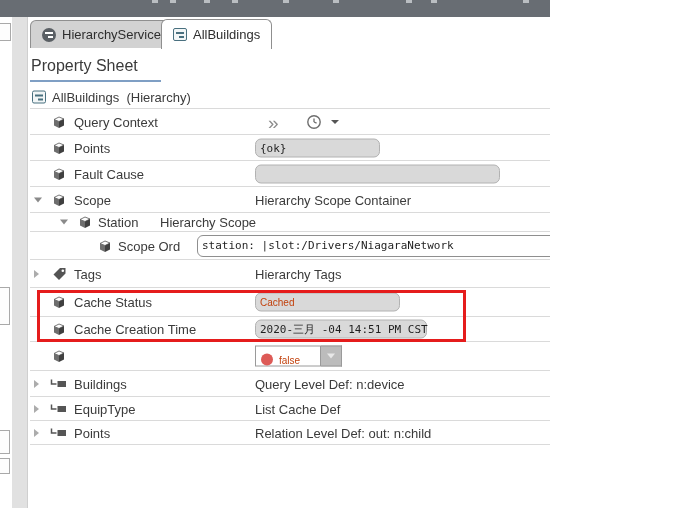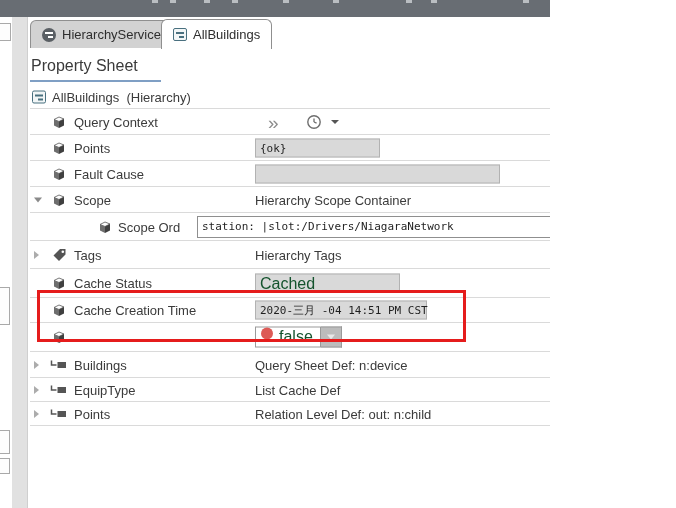--- a/index.html
+++ b/index.html
@@ -30,30 +30,30 @@
   
   .sheet{position:absolute;left:30px;top:85px;width:646px;}
   .row{position:relative;border-bottom:1px solid #dadada;box-sizing:border-box;}
   .rh24{height:24px}.rh25{height:25px}.rh26{height:26px}.rh19{height:19px}
   .rh28{height:28px}.rh29{height:29px}
   .row>span,.row>div{position:absolute;top:50%;transform:translateY(-50%);}
   .lbl{font-size:13px;color:#3b3b3b;white-space:nowrap;}
   .val{left:225px;font-size:13px;color:#3b3b3b;white-space:nowrap;}
   .tri-d{width:0;height:0;border-left:4px solid transparent;border-right:4px solid transparent;border-top:5px solid #8a8a8a;}
   .tri-r{width:0;height:0;border-top:4px solid transparent;border-bottom:4px solid transparent;border-left:5px solid #acacac;}
-  .field{box-sizing:border-box;display:flex;align-items:center;padding:0 4px;}
+  .field{box-sizing:border-box;display:flex;align-items:center;padding:0 4px;border-radius:6px;}
   .ro{background:#d9d9d9;border:1px solid #b2b2b2;height:19px;}
   .wfield{background:#fff;border:1px solid #8f8f8f;height:22px;}
   .mono{font-family:"DejaVu Sans Mono",monospace;font-size:11px;color:#1f1f1f;white-space:nowrap;}
-  .sans12{font-size:16px;color:#14532d;white-space:nowrap;}
+  .sans12{font-size:10px;color:#c2410c;white-space:nowrap;}
   .chev{font-size:19px;color:#8d8d8d;line-height:1;}
   .caret{width:0;height:0;border-left:4px solid transparent;border-right:4px solid transparent;border-top:4px solid #555;}
   
   .dd{left:225px;display:flex;align-items:center;height:21px;}
-  .dd-main{display:flex;align-items:flex-start;gap:6px;width:66px;height:21px;background:#fff;border:1px solid #9a9a9a;box-sizing:border-box;padding:0 5px;}
+  .dd-main{display:flex;align-items:flex-end;gap:6px;width:66px;height:21px;background:#fff;border:1px solid #9a9a9a;box-sizing:border-box;padding:0 5px;}
   .dot{width:12px;height:12px;border-radius:50%;flex:0 0 auto;}
   .dd-btn{width:21px;height:21px;background:#bcbcbc;border:1px solid #9a9a9a;border-left:none;box-sizing:border-box;display:flex;align-items:center;justify-content:center;}
   .dd-btn .car{width:0;height:0;border-left:4px solid transparent;border-right:4px solid transparent;border-top:5px solid #e8e8e8;}
   
   .annot{position:absolute;left:37px;top:290px;width:429px;height:52px;border:3px solid #e51c1c;box-sizing:border-box;z-index:50;pointer-events:none;}
   
   .watermark{position:absolute;left:575px;top:465px;display:flex;align-items:center;gap:5px;color:#c7c7c7;font-size:16px;}
   svg.ic{display:block;}
 </style>
 </head>
@@ -165,20 +165,32 @@
         <svg class="ic" width="14" height="14" viewBox="0 0 14 14">
             <polygon points="2,4.5 7,2 12,4 7,6.5" fill="#fdfdfd" stroke="#555" stroke-width="0.8"></polygon>
             <polygon points="2,4.5 7,6.5 7,13 2,10.5" fill="#6e6e6e"></polygon>
             <polygon points="7,6.5 12,4 12,10.5 7,13" fill="#404040"></polygon>
           </svg>
       </span>
       <span class="lbl" style="left:44px">Scope</span>
       <span class="val">Hierarchy Scope Container</span>
     </div>
 
+    <div class="row rh19">
+      <span class="tri-d" style="left:30px"></span>
+      <span style="left:48px">
+        <svg class="ic" width="14" height="14" viewBox="0 0 14 14">
+            <polygon points="2,4.5 7,2 12,4 7,6.5" fill="#fdfdfd" stroke="#555" stroke-width="0.8"></polygon>
+            <polygon points="2,4.5 7,6.5 7,13 2,10.5" fill="#6e6e6e"></polygon>
+            <polygon points="7,6.5 12,4 12,10.5 7,13" fill="#404040"></polygon>
+          </svg>
+      </span>
+      <span class="lbl" style="left:68px">Station</span>
+      <span class="lbl" style="left:130px">Hierarchy Scope</span>
+    </div>
 
     <div class="row rh28">
       <span style="left:68px">
         <svg class="ic" width="14" height="14" viewBox="0 0 14 14">
             <polygon points="2,4.5 7,2 12,4 7,6.5" fill="#fdfdfd" stroke="#555" stroke-width="0.8"></polygon>
             <polygon points="2,4.5 7,6.5 7,13 2,10.5" fill="#6e6e6e"></polygon>
             <polygon points="7,6.5 12,4 12,10.5 7,13" fill="#404040"></polygon>
           </svg>
       </span>
       <span class="lbl" style="left:88px">Scope Ord</span>
@@ -260,21 +272,21 @@
 
     <div class="row rh26">
       <span class="tri-r" style="left:4px"></span>
       <span style="left:20px">
         <svg class="ic" width="17" height="11" viewBox="0 0 17 11">
             <path d="M1.5 1 v4.5 h5" fill="none" stroke="#555" stroke-width="1.5"></path>
             <rect x="7.5" y="2.5" width="8.5" height="6" fill="#555"></rect>
           </svg>
       </span>
       <span class="lbl" style="left:44px">Buildings</span>
-      <span class="val">Query Sheet Def: n:device</span>
+      <span class="val">Query Level Def: n:device</span>
     </div>
 
     <div class="row rh24">
       <span class="tri-r" style="left:4px"></span>
       <span style="left:20px">
         <svg class="ic" width="17" height="11" viewBox="0 0 17 11">
             <path d="M1.5 1 v4.5 h5" fill="none" stroke="#555" stroke-width="1.5"></path>
             <rect x="7.5" y="2.5" width="8.5" height="6" fill="#555"></rect>
           </svg>
       </span>

